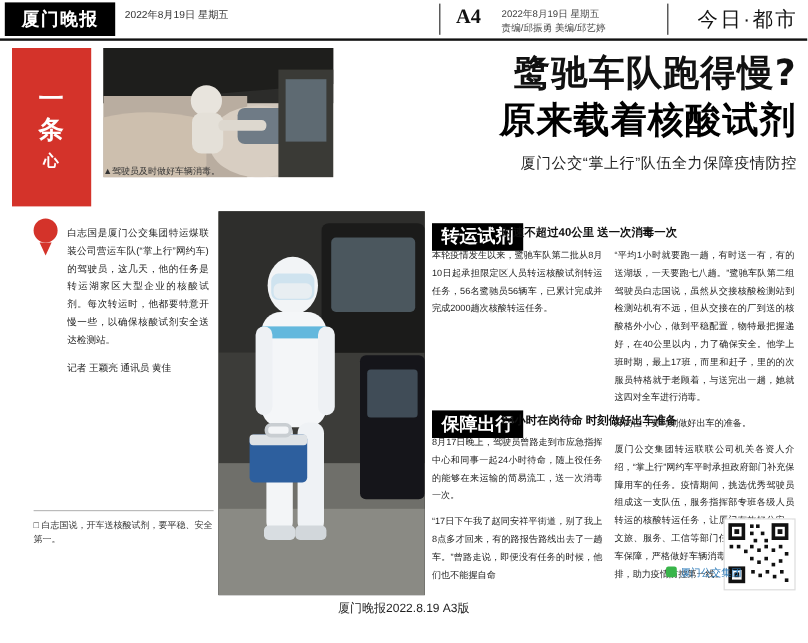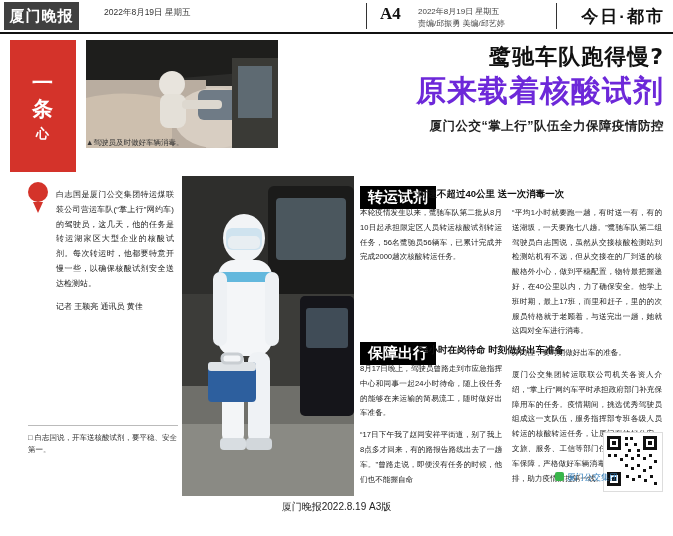--- a/index.html
+++ b/index.html
@@ -1,46 +1,46 @@
 <!DOCTYPE html>
 <html><head>
 <meta charset="utf-8">
 <style>
   html,body{margin:0;padding:0;background:#ffffff;}
   body{font-family:"Liberation Sans","DejaVu Sans",sans-serif;}
   #page{position:relative;width:673px;height:536px;overflow:hidden;background:#fff;}
 
   
   .masthead{position:absolute;left:0;top:0;width:673px;height:32px;border-bottom:2px solid #111;}
-  .logo-box{position:absolute;left:4px;top:2px;width:75px;height:28px;background:#404040;color:#fff;
+  .logo-box{position:absolute;left:4px;top:2px;width:92px;height:28px;background:#000000;color:#fff;
             display:flex;align-items:center;justify-content:center;font-weight:bold;font-size:15px;letter-spacing:1px;
             font-family:"DejaVu Sans",sans-serif;}
   .mast-date{position:absolute;left:104px;top:6px;font-size:8.5px;color:#333;line-height:1.5;}
   .mast-sep{position:absolute;top:3px;width:1px;height:26px;background:#333;}
   .mast-a4{position:absolute;left:380px;top:4px;font-size:17px;font-weight:bold;color:#111;font-family:"Liberation Serif",serif;}
   .mast-editors{position:absolute;left:418px;top:6px;font-size:8px;color:#444;line-height:1.55;}
-  .mast-section{position:absolute;right:8px;top:5px;font-size:17px;font-weight:bold;color:#111;letter-spacing:2px;margin-left:22px;}
+  .mast-section{position:absolute;right:8px;top:5px;font-size:17px;font-weight:normal;color:#111;letter-spacing:2px;margin-left:22px;}
 
   
   .banner{position:absolute;left:10px;top:40px;width:66px;height:132px;background:#d4332a;color:#fff;
           display:flex;flex-direction:column;align-items:center;justify-content:center;}
   .banner span{font-size:21px;font-weight:bold;line-height:1.25;letter-spacing:1px;}
   .banner .small{font-size:13px;margin-top:4px;}
 
   
   .photo-top{position:absolute;left:86px;top:40px;width:192px;height:108px;overflow:hidden;}
   .caption-top{position:absolute;left:86px;top:138px;width:192px;font-size:7.5px;color:#333;}
 
   
   .headline{position:absolute;left:292px;top:44px;width:372px;}
-  .hl1{font-size:22px;font-weight:bold;color:#111;letter-spacing:1px;line-height:1.2;text-align:right;
+  .hl1{font-size:30px;font-weight:bold;color:#111;letter-spacing:1px;line-height:1.2;text-align:right;
        font-family:"DejaVu Sans",sans-serif;}
-  .hl2{font-size:30px;font-weight:bold;color:#6d28d9;letter-spacing:1px;line-height:1.25;text-align:right;
+  .hl2{font-size:30px;font-weight:bold;color:#000000;letter-spacing:1px;line-height:1.25;text-align:right;
        margin-top:2px;font-family:"DejaVu Sans",sans-serif;}
-  .hl3{font-size:12.5px;color:#222;text-align:right;margin-top:8px;letter-spacing:0.5px;font-weight:bold;}
+  .hl3{font-size:12.5px;color:#222;text-align:right;margin-top:8px;letter-spacing:0.5px;}
 
   
   .pin{position:absolute;left:28px;top:182px;width:22px;height:30px;}
   .pin .head{width:20px;height:20px;border-radius:50%;background:#d4332a;}
   .pin .tail{width:0;height:0;margin-left:5px;border-left:5px solid transparent;border-right:5px solid transparent;
              border-top:11px solid #d4332a;}
   .lead{position:absolute;left:56px;top:188px;width:118px;font-size:8px;color:#222;line-height:1.85;text-align:justify;}
   .lead p{margin:0 0 8px 0;}
   .byline{font-size:8px;color:#222;}
   .lead-rule{position:absolute;left:28px;top:425px;width:150px;height:1px;background:#bbb;}
@@ -156,21 +156,21 @@
 
   <div class="sub" style="left:360px;top:186px;">转运试剂</div>
   <div class="subtitle" style="left:418px;top:188px;">时速不超过40公里  送一次消毒一次</div>
   <div class="col" style="left:360px;top:206px;width:142px;">
     <p>本轮疫情发生以来，鹭驰车队第二批从8月10日起承担限定区人员转运核酸试剂转运任务，56名鹭驰员56辆车，已累计完成并完成2000趟次核酸转运任务。</p>
   </div>
 
   <div class="sub" style="left:360px;top:342px;">保障出行</div>
   <div class="subtitle" style="left:418px;top:344px;">24小时在岗待命  时刻做好出车准备</div>
   <div class="col" style="left:360px;top:362px;width:142px;">
-    <p>8月17日晚上，驾驶员曾路走到市应急指挥中心和同事一起24小时待命，随上役任务的能够在来运输的简易流工，随时做好出车准备。</p>
+    <p>8月17日晚上，驾驶员曾路走到市应急指挥中心和同事一起24小时待命，随上役任务的能够在来运输的简易流工，送一次消毒一次。</p>
     <p>“17日下午我了赵同安祥平街道，别了我上8点多才回来，有的路报告路线出去了一趟车。”曾路走说，即便没有任务的时候，他们也不能握自命</p>
   </div>
 
   <div class="col" style="left:512px;top:206px;width:150px;">
     <p>“平均1小时就要跑一趟，有时送一有，有的送湖坂，一天要跑七八趟。”鹭驰车队第二组驾驶员白志国说，虽然从交接核酸检测站到检测站机有不远，但从交接在的厂到送的核酸格外小心，做到平稳配置，物特最把握递好，在40公里以内，力了确保安全。他学上班时期，最上17班，而里和赶子，里的的次服员特格就于老顾着，与送完出一趟，她就这四对全车进行消毒。</p>
     <p>开岗位，要时刻做好出车的准备。</p>
     <p>厦门公交集团转运联联公司机关各资人介绍，“掌上行”网约车平时承担政府部门补充保障用车的任务。疫情期间，挑选优秀驾驶员组成这一支队伍，服务指挥部专班各级人员转运的核酸转运任务，让厦门有效好分安、文旅、服务、工信等部门任务的应急检查用车保障，严格做好车辆消毒。“从规场人员安排，助力疫情防控第一线。”</p>
   </div>
 
   <div class="qr">

